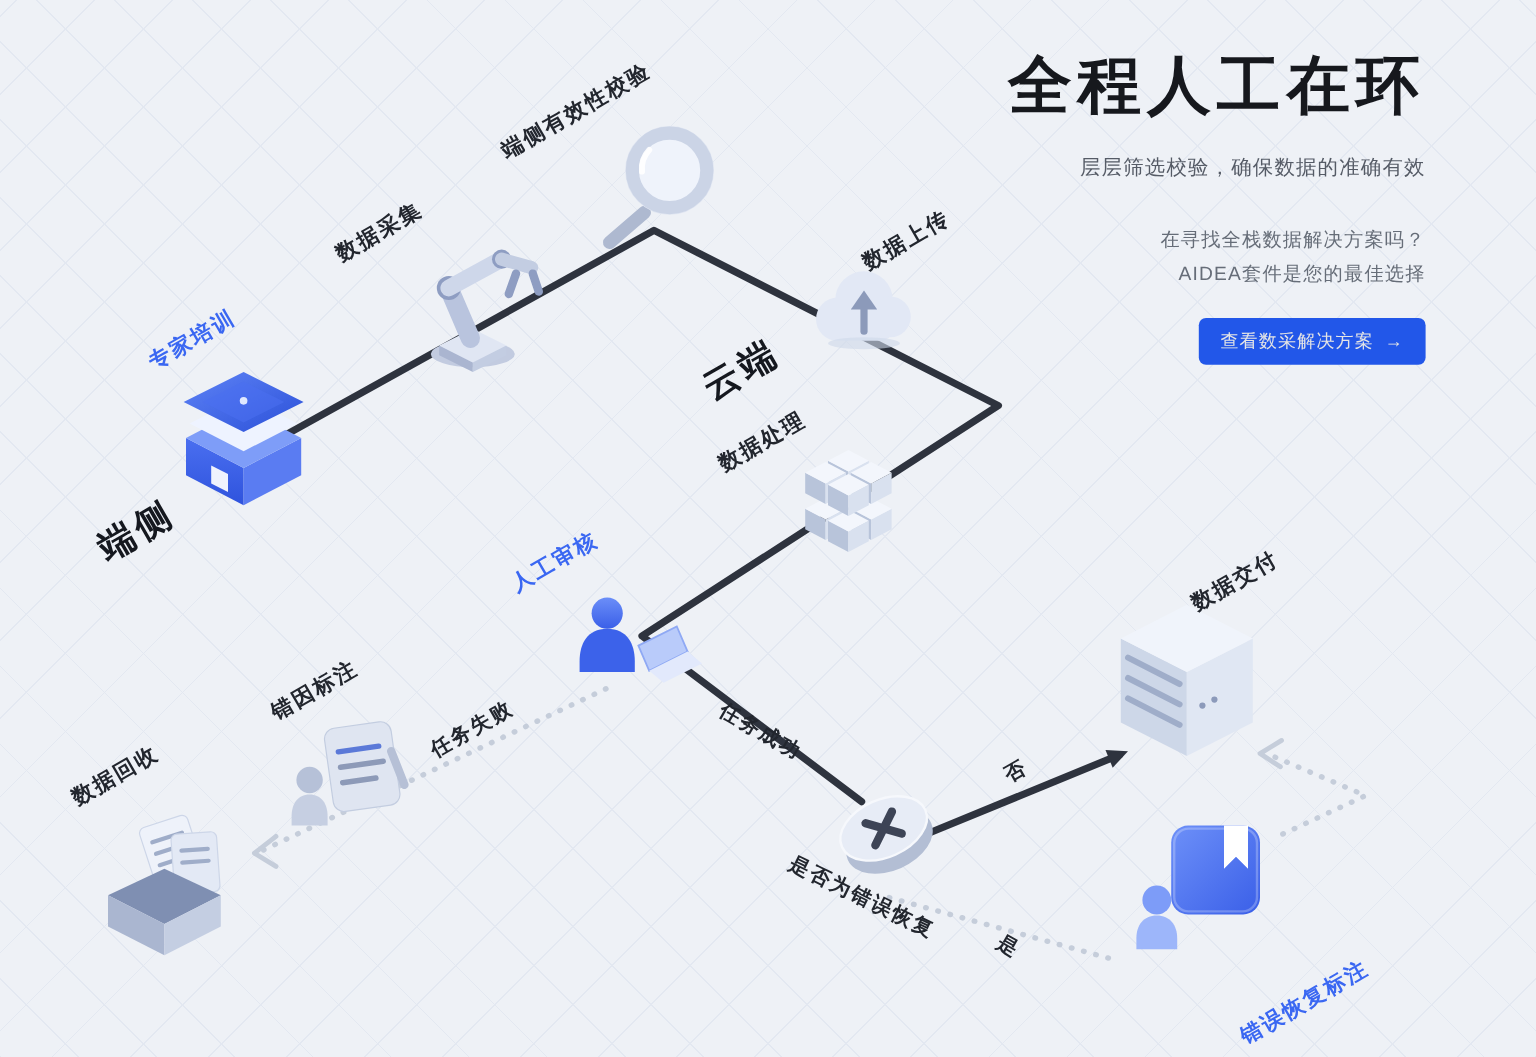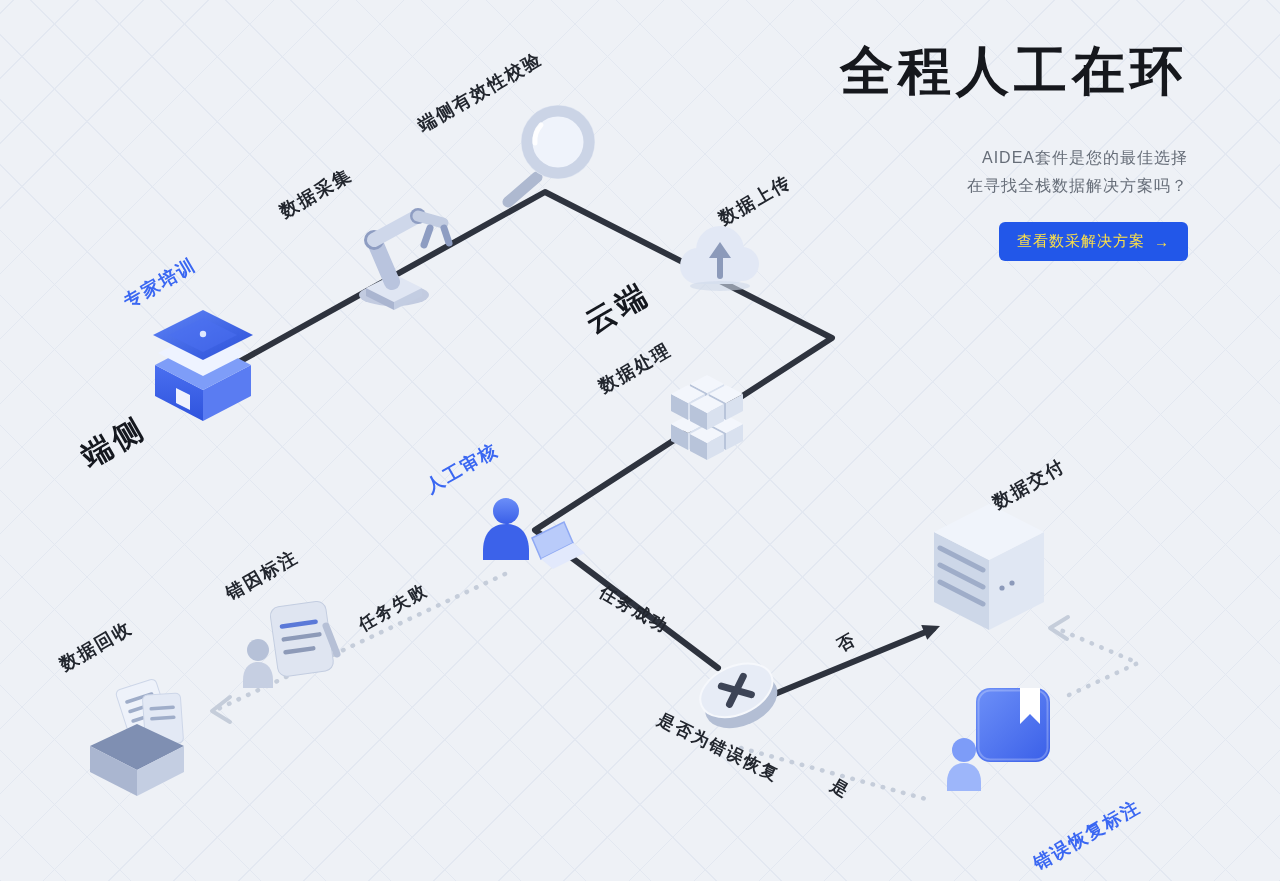--- a/index.html
+++ b/index.html
@@ -22,21 +22,21 @@
   .lbl.zone{font-size:30px;font-weight:800;color:#15181f;letter-spacing:4px;}
   .r-30{transform:rotate(-30deg);}
   .r30{transform:rotate(30deg);}
   .r26{transform:rotate(26deg);}
   .header{position:absolute;right:92px;top:36px;text-align:right;z-index:3;}
   .title{font-size:53px;font-weight:800;color:#16181d;letter-spacing:5px;margin:0;}
   .subtitle{margin-top:20px;font-size:17px;color:#555b66;letter-spacing:1px;}
   .pitch{margin-top:36px;font-size:16px;color:#666d78;line-height:1.75;letter-spacing:1px;}
   .cta{
     margin-top:22px;display:inline-flex;align-items:center;gap:9px;
-    background:#2257e9;color:#fde047;border:none;border-radius:6px;
+    background:#2257e9;color:#e5e5e5;border:none;border-radius:6px;
     padding:10px 18px;font-size:15px;font-family:inherit;letter-spacing:1px;cursor:pointer;
   }
 </style>
 </head>
 <body>
 
 <div class="stage">
 
   <svg class="wires" width="1280" height="881" viewBox="0 0 1280 881">
     <defs></defs>
@@ -243,23 +243,24 @@
   <div class="lbl r-30" style="left:56px;top:634px">数据回收</div>
   <div class="lbl small r30" style="left:596px;top:598px">任务成功</div>
   <div class="lbl small r26" style="left:652px;top:736px">是否为错误恢复</div>
   <div class="lbl small r-30" style="left:837px;top:631px">否</div>
   <div class="lbl r-30" style="left:989px;top:472px">数据交付</div>
   <div class="lbl small r30" style="left:831px;top:777px">是</div>
   <div class="lbl blue r-30" style="left:1027px;top:823px">错误恢复标注</div>
 
   <div class="header">
     <h1 class="title">全程人工在环</h1>
+    <div class="subtitle">层层筛选校验，确保数据的准确有效</div>
     <div class="pitch">
+      <div>在寻找全栈数据解决方案吗？</div>
       <div>AIDEA套件是您的最佳选择</div>
-      <div>在寻找全栈数据解决方案吗？</div>
     </div>
     <button class="cta">
       <span>查看数采解决方案</span>
       <span>→</span>
     </button>
   </div>
 
 </div>
 
 </body></html>

